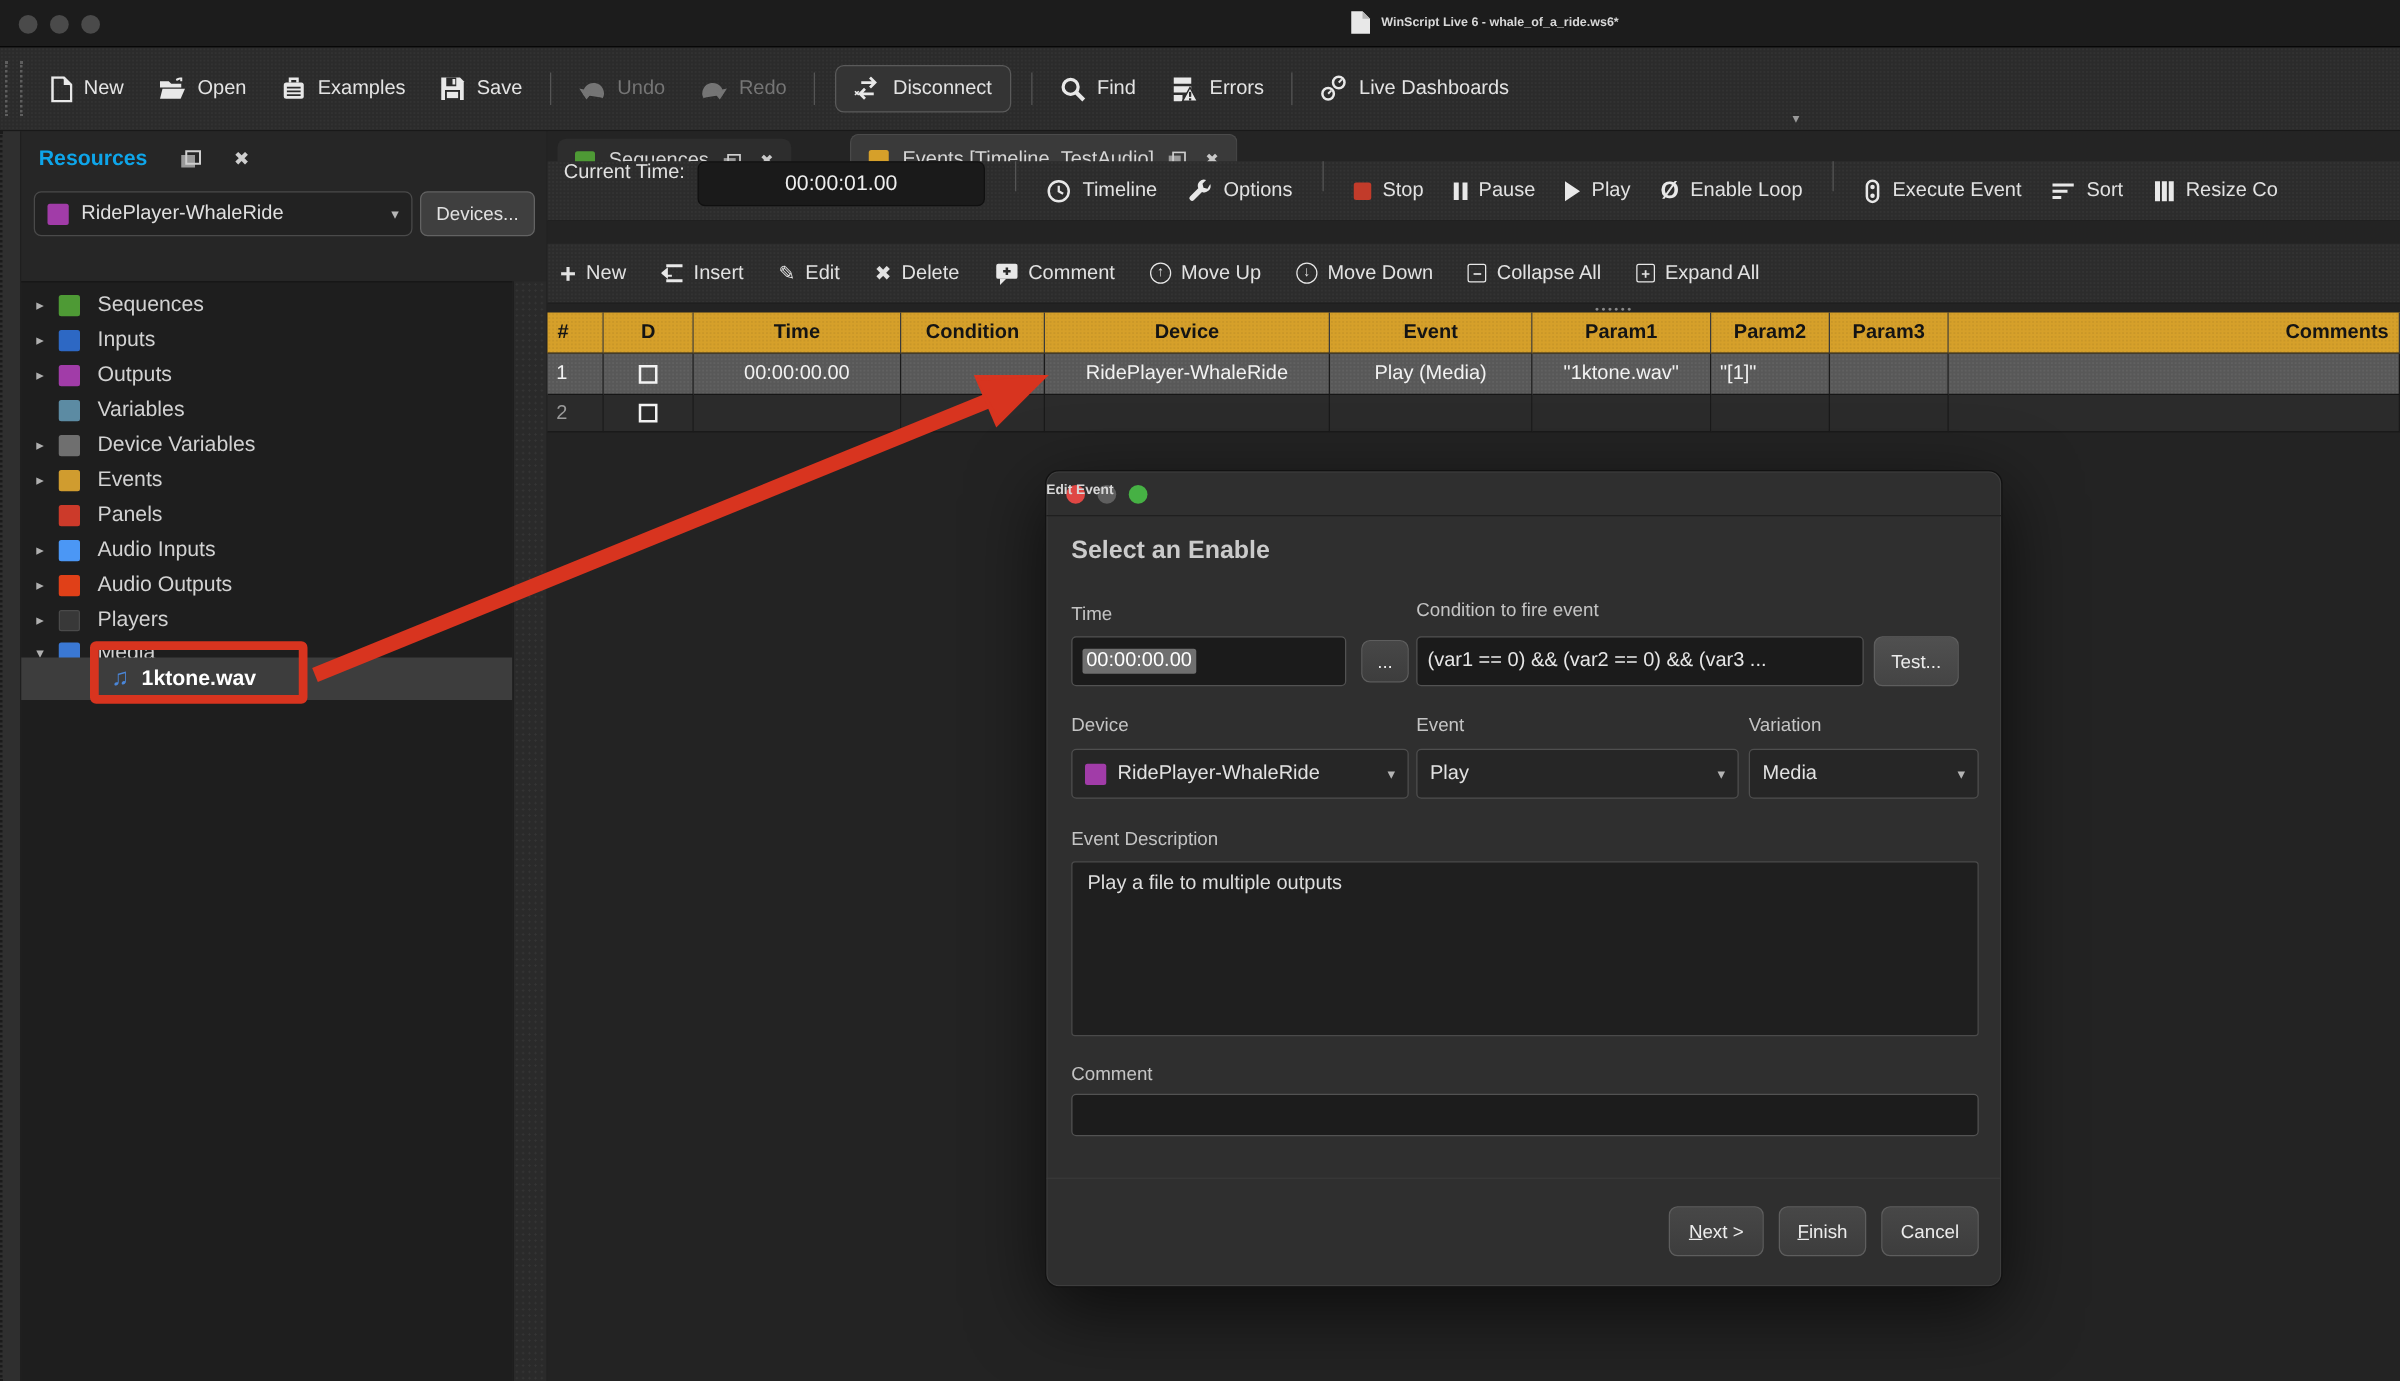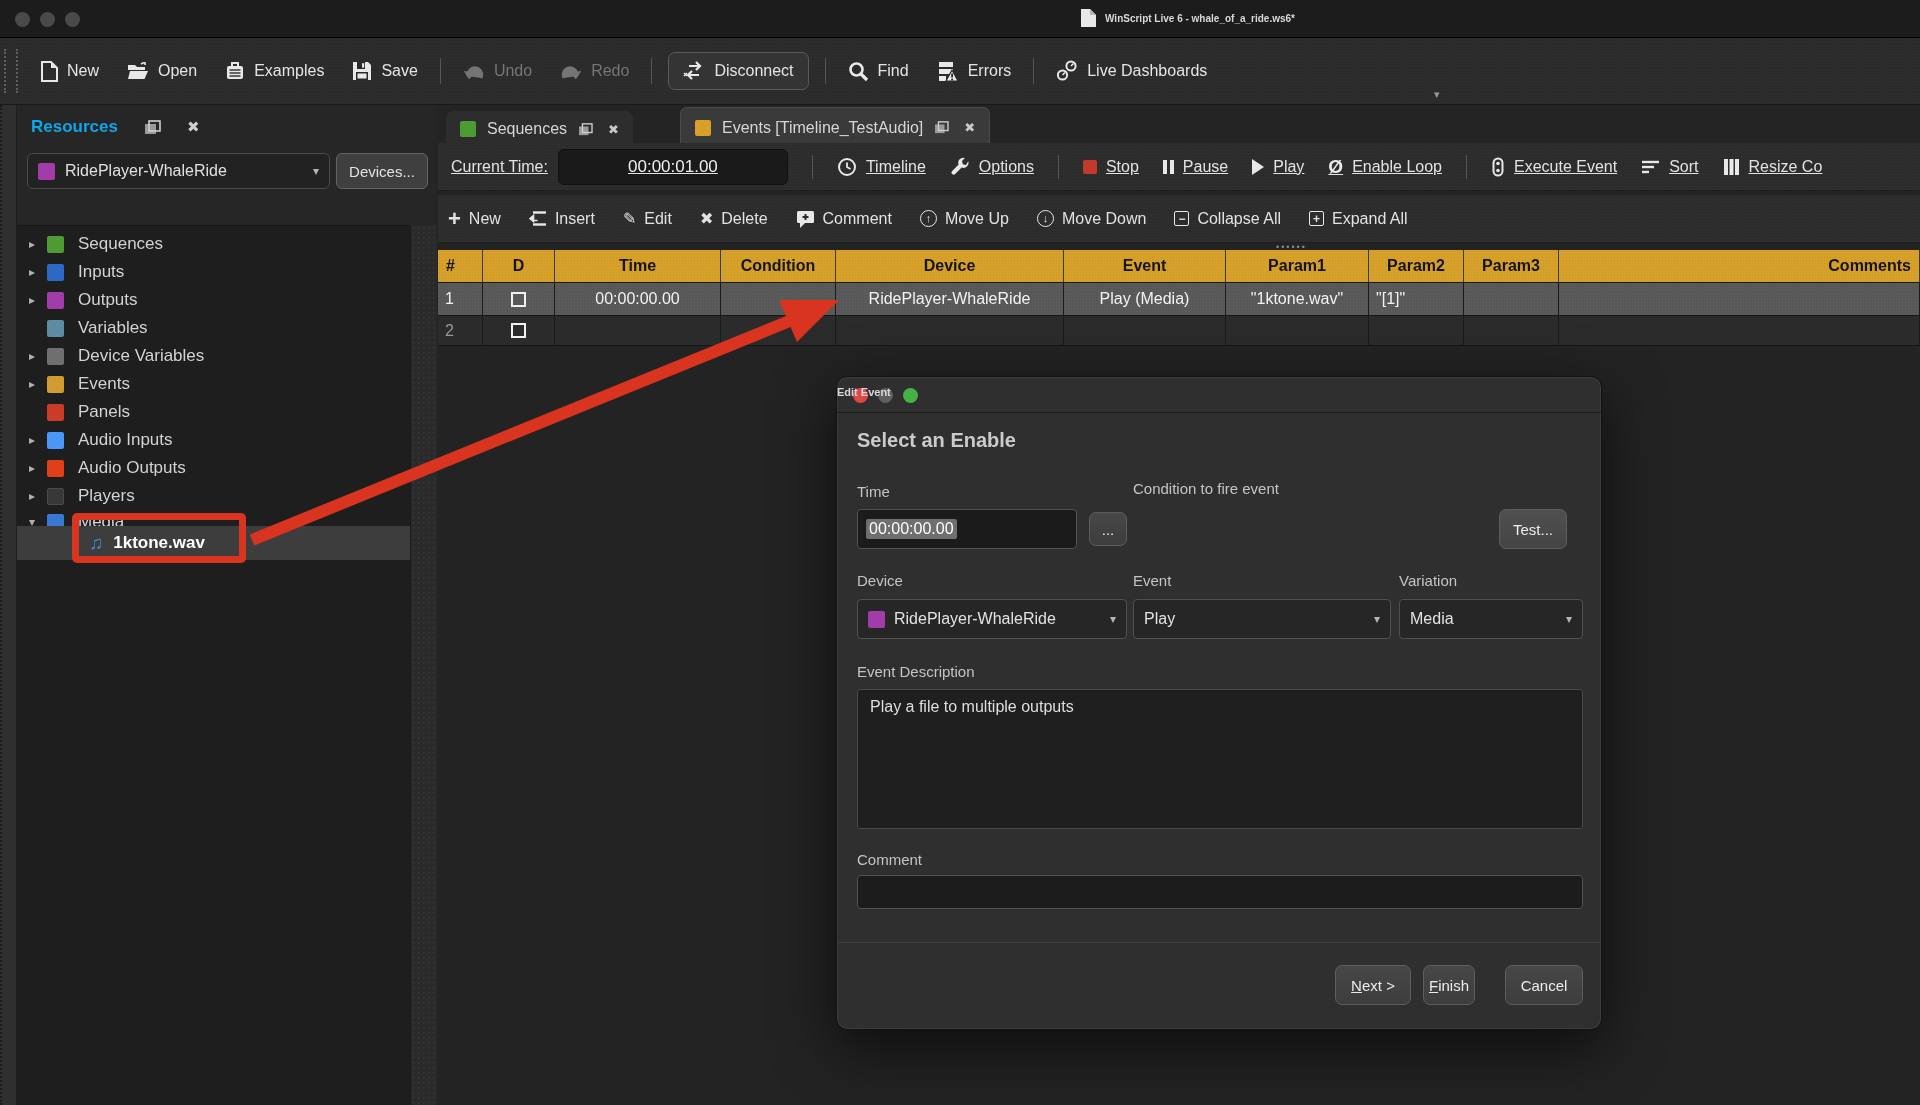--- a/index.html
+++ b/index.html
@@ -72,23 +72,23 @@
   #main { position:absolute; left:438px; top:105px; width:1482px; height:1000px; background:#232323; }
   
   #tabbar { position:absolute; left:0; top:0; width:1482px; height:42px; background:#242424; }
   .tab { position:absolute; display:flex; align-items:center; gap:11px; font-size:16px;
     color:#d6d6d6; padding:0 14px; border-radius:7px 7px 0 0; cursor:default; }
   #tab-sequences { left:8px; top:6px; height:36px; background:#2d2d2d; }
   #tab-events { left:242px; top:2px; height:40px; background:#3a3a3a; border:1px solid #4a4a4a; border-bottom:none; }
   .tab .x { color:#c9c9c9; font-size:13px; margin-left:4px; }
 
   
-  #timebar { position:absolute; left:0; top:38px; width:1482px; height:48px; background:#2c2c2c;
-    border-bottom:1px solid #202020; display:flex; align-items:center; font-size:16px; color:#e2e2e2;
-    background-image:radial-gradient(rgba(255,255,255,.03) 1px,transparent 1px); background-size:3px 3px;text-decoration:underline; }
+  #timebar { position:absolute; left:0; top:24px; width:1482px; height:48px; background:#2c2c2c;
+    border-bottom:1px solid #202020; display:flex; font-size:16px; color:#e2e2e2;
+    background-image:radial-gradient(rgba(255,255,255,.03) 1px,transparent 1px); background-size:3px 3px; }
   #current-time-input { width:230px; height:36px; background:#1a1a1a; border:1px solid #101010;
     border-radius:6px; color:#eee; font-size:17px; text-align:center; margin-left:10px;
     font-family:"Liberation Sans",sans-serif; }
   .t-item { display:flex; align-items:center; gap:9px; margin-left:24px; white-space:nowrap; cursor:default; }
   .t-sep { width:1px; height:24px; background:#555; margin-left:24px; flex:none; }
   #ct-label { margin-left:13px; }
   .stop-sq { width:14px; height:14px; background:#c23b2a; border-radius:2px; }
   .pause-bars { display:flex; gap:3px; } .pause-bars i { width:4px; height:14px; background:#e8e8e8; }
   .play-tri { width:0; height:0; border-left:12px solid #e8e8e8; border-top:8px solid transparent; border-bottom:8px solid transparent; }
   .slash-o { font-size:19px; font-weight:bold; color:#e8e8e8; font-style:normal; }
@@ -567,20 +567,23 @@
 
     <div class="dlg-label" style="left:20px;top:106px">Time</div>
     <div class="dlg-label" style="left:296px;top:103px">Condition to fire event</div>
 
     <div class="dlg-input" style="left:20px;top:132px;width:220px;height:40px">
       <span id="time-sel">00:00:00.00</span>
     </div>
     <div class="dlg-btn" style="left:252px;top:135px;width:38px;height:34px">
       <span>...</span>
     </div>
+    <div class="dlg-input" style="left:296px;top:132px;width:358px;height:40px">
+      <span>(var1 == 0) &amp;&amp; (var2 == 0) &amp;&amp; (var3 ...</span>
+    </div>
     <div class="dlg-btn" style="left:662px;top:132px;width:68px;height:40px;background:linear-gradient(#505050,#444)">
       <span>Test...</span>
     </div>
 
     <div class="dlg-label" style="left:20px;top:195px">Device</div>
     <div class="dlg-label" style="left:296px;top:195px">Event</div>
     <div class="dlg-label" style="left:562px;top:195px">Variation</div>
 
     <div class="dd" style="left:20px;top:222px;width:270px">
       <span class="sq" style="background:#a13ca8"></span>
@@ -601,21 +604,21 @@
 
     <div class="dlg-label" style="left:20px;top:474px">Comment</div>
     <div class="dlg-input" style="left:20px;top:498px;width:726px;height:34px;background:#1c1c1c">
       <span></span>
     </div>
 
     <div id="dlg-footer">
       <div class="dlg-btn" style="left:498px;top:22px;width:76px;height:40px">
         <span><span class="mn">N</span>ext &gt;</span>
       </div>
-      <div class="dlg-btn" style="left:586px;top:22px;width:52px;height:40px">
+      <div class="dlg-btn" style="left:586px;top:22px;width:70px;height:40px">
         <span><span class="mn">F</span>inish</span>
       </div>
       <div class="dlg-btn" style="left:668px;top:22px;width:78px;height:40px">
         <span>Cancel</span>
       </div>
     </div>
   </div>
 
 </div>
 

